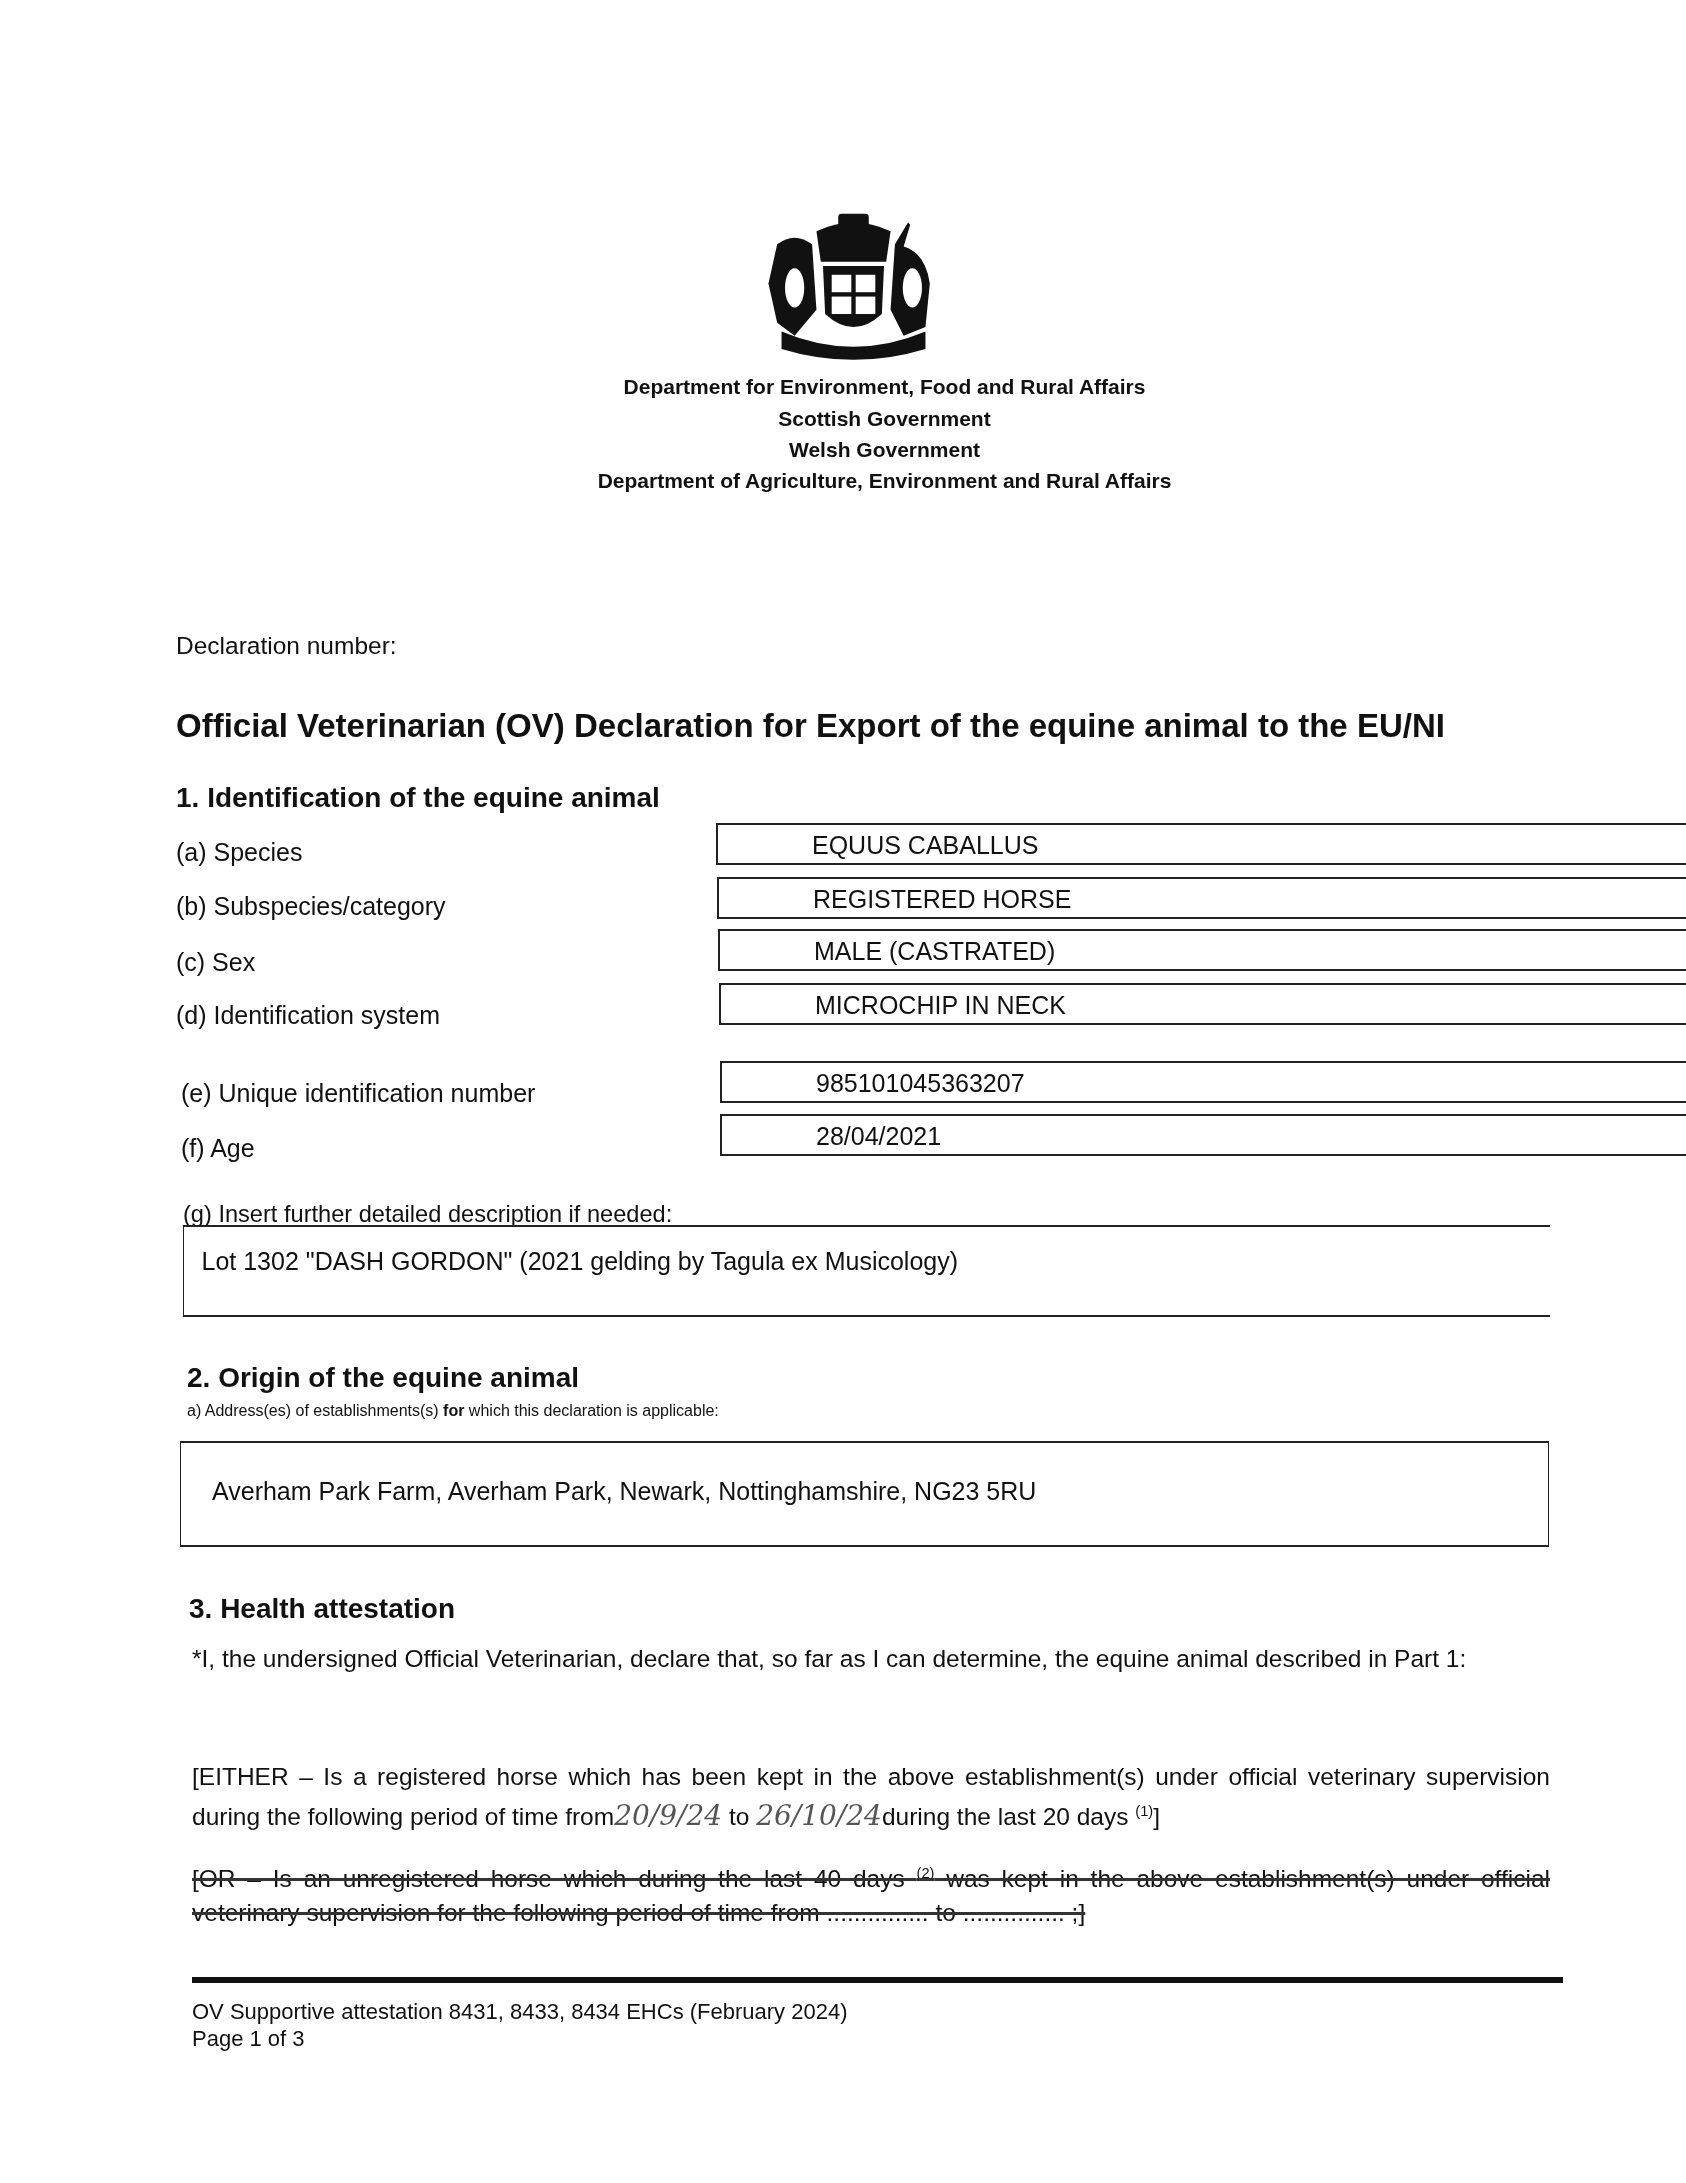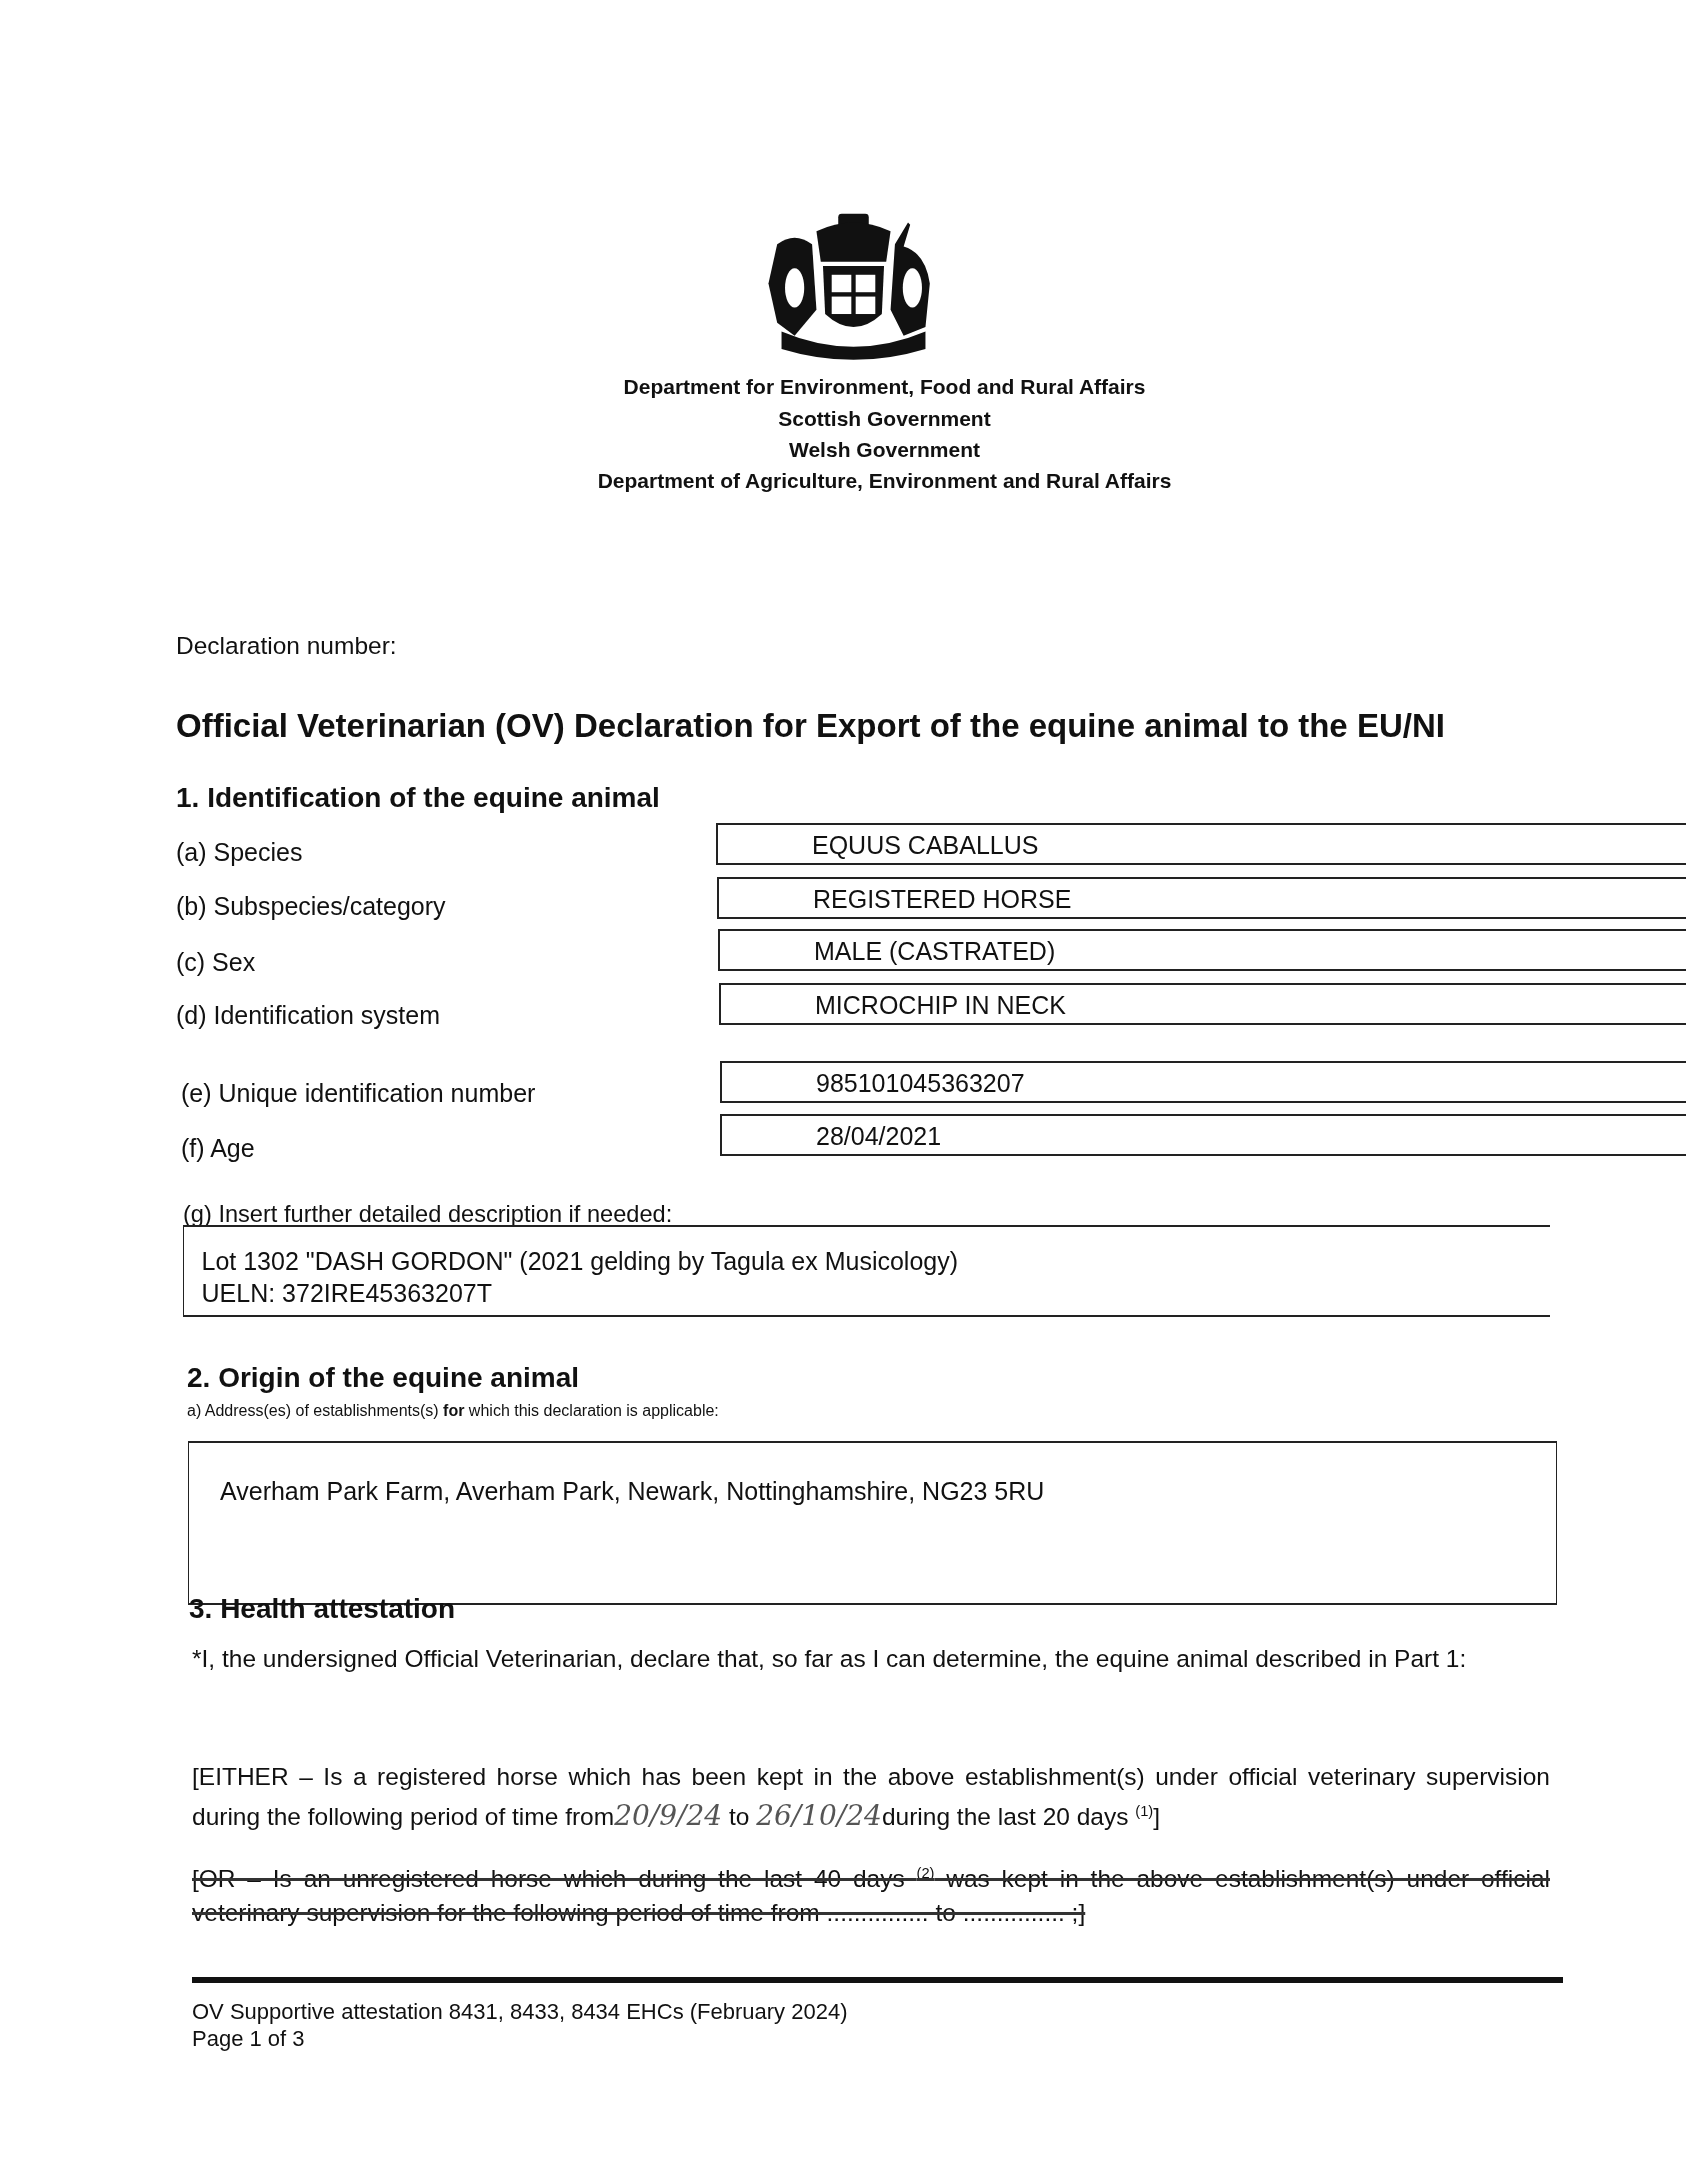--- a/index.html
+++ b/index.html
@@ -18,21 +18,21 @@
     border: 2.2px solid #222; box-sizing: border-box; height: 42px; width: 987px;
     font-size: 25px; padding-left: 94px; padding-top: 6.1px; white-space: nowrap;
   }
   .desc-label { left: 183px; top: 1201px; font-size: 23.6px; white-space: nowrap; }
   .desc-box {
     left: 183px; top: 1225px; width: 1367px; height: 92px; box-sizing: border-box;
     border-top: 2.2px solid #222; border-bottom: 2.2px solid #222; border-left: 1.3px solid #222;
     font-size: 25px; padding: 17.5px 0 0 17.5px; line-height: 32px;
   }
   .addr-box {
-    left: 188px; top: 1441px; width: 1369px; height: 164px; box-sizing: border-box;
+    left: 180px; top: 1441px; width: 1369px; height: 106px; box-sizing: border-box;
     border: 2.2px solid #222; border-left: 1.3px solid #222; border-right: 1.3px solid #222;
     font-size: 25px; padding: 34px 0 0 31px;
   }
   .para { font-size: 24.5px; line-height: 34px; text-align: justify; }
   .hand { font-family: "DejaVu Serif", serif; color: #555; font-style: italic; font-size: 28px; }
   .strike { text-decoration: line-through; text-decoration-thickness: 3.1px; text-decoration-color: #333; }
   .rule { left: 192px; top: 1977px; width: 1371px; height: 6.1px; background: #111; }
   .footer { left: 192px; font-size: 22px; white-space: nowrap; }
   sup { font-size: 60%; }
 </style>
@@ -85,21 +85,20 @@
 
 <div class="abs field-label" style="left:181px; top:1079px;">(e) Unique identification number</div>
 <div class="abs field-box" style="left:720px; top:1061px;">985101045363207</div>
 
 <div class="abs field-label" style="left:181px; top:1134px;">(f) Age</div>
 <div class="abs field-box" style="left:720px; top:1114px;">28/04/2021</div>
 
 <div class="abs desc-label">(g) Insert further detailed description if needed:</div>
 <div class="abs desc-box">
   <div>Lot 1302 "DASH GORDON" (2021 gelding by Tagula ex Musicology)</div>
-  <div>UELN: 372IRE45363207T</div>
 </div>
 
 <div class="abs sec-title" style="left:187px; top:1362px;text-align:right;">2. Origin of the equine animal</div>
 <div class="abs field-label" style="left:187px; top:1402px; font-size:16px;"><span>a) Address(es) of establishments(s) </span><b>for</b><span> which this declaration is applicable:</span></div>
 <div class="abs addr-box">Averham Park Farm, Averham Park, Newark, Nottinghamshire, NG23 5RU</div>
 
 <div class="abs sec-title" style="left:189px; top:1593px;">3. Health attestation</div>
 <div class="abs para" style="left:192px; top:1642px; width:1358px;">*I, the undersigned Official Veterinarian, declare that, so far as I can determine, the equine animal described in Part 1:</div>
 
 <div class="abs para" style="left:192px; top:1760px; width:1358px;">

